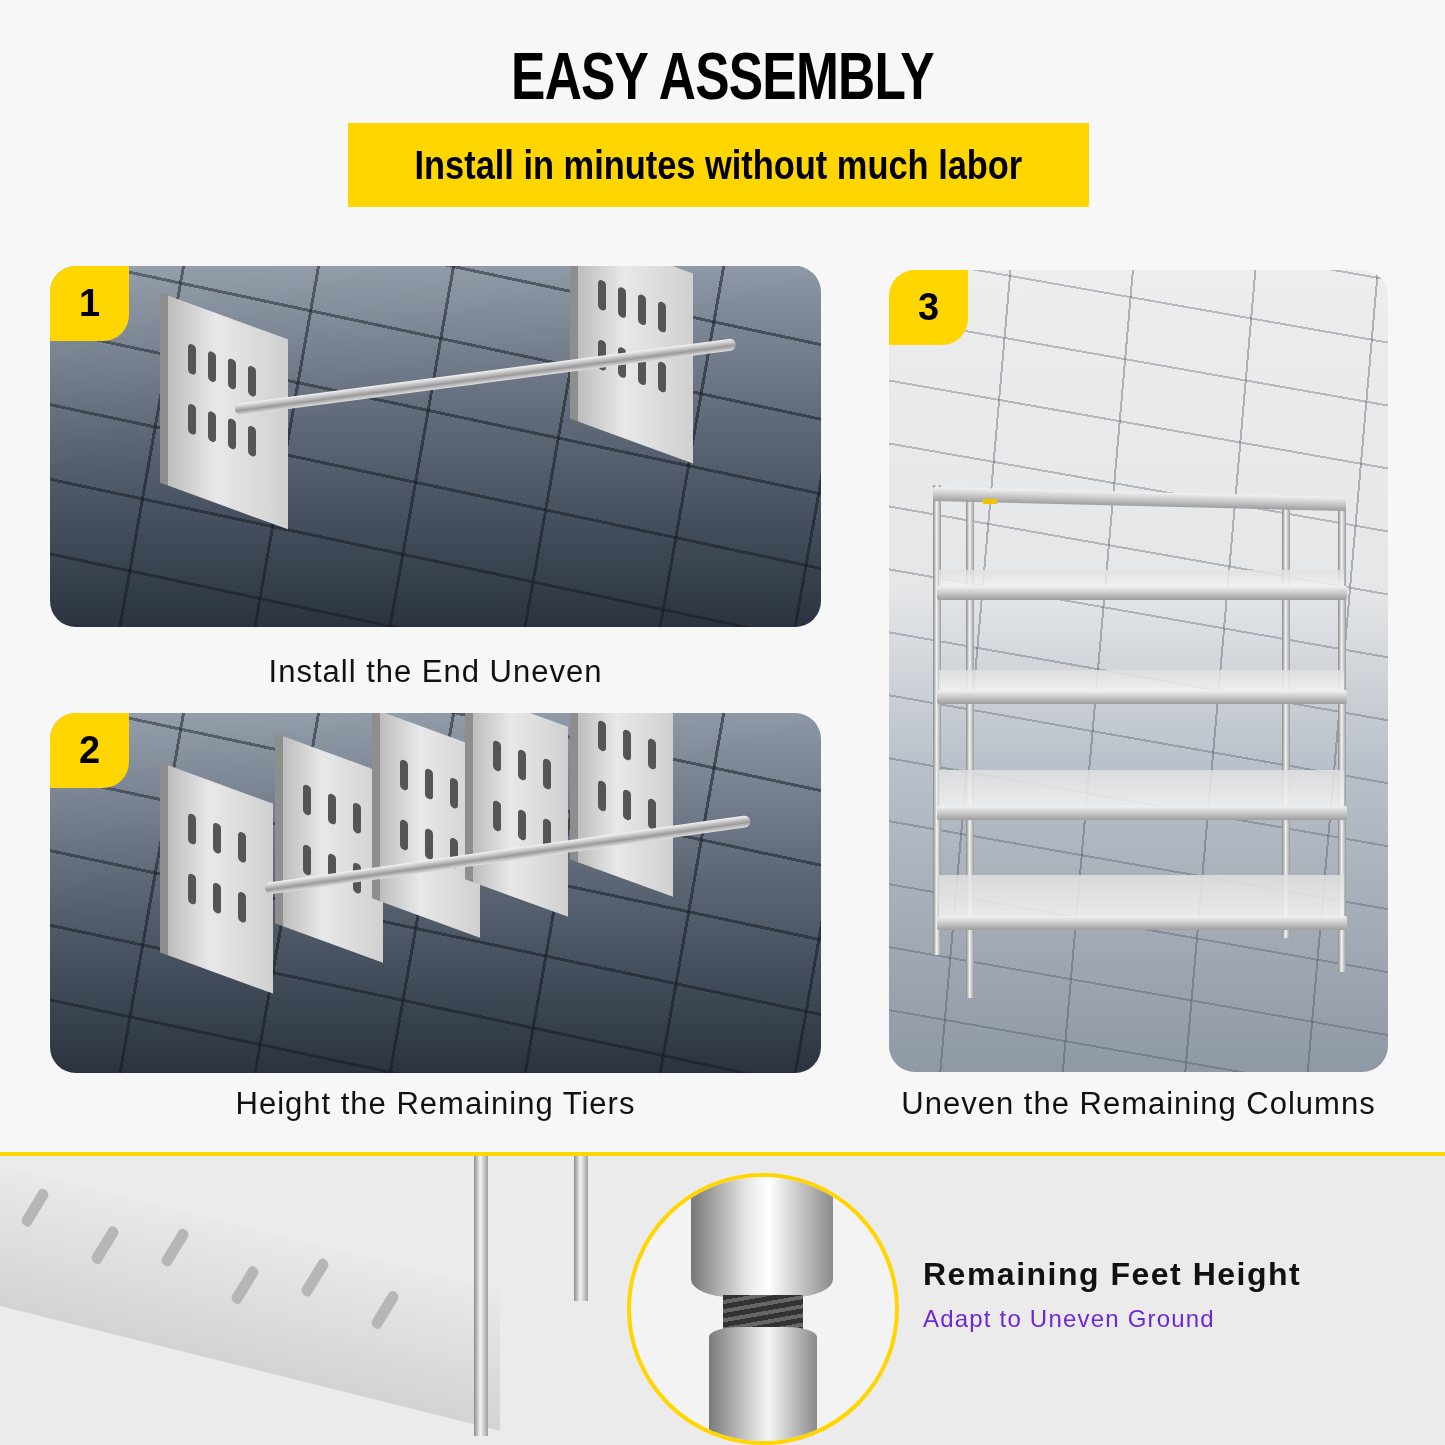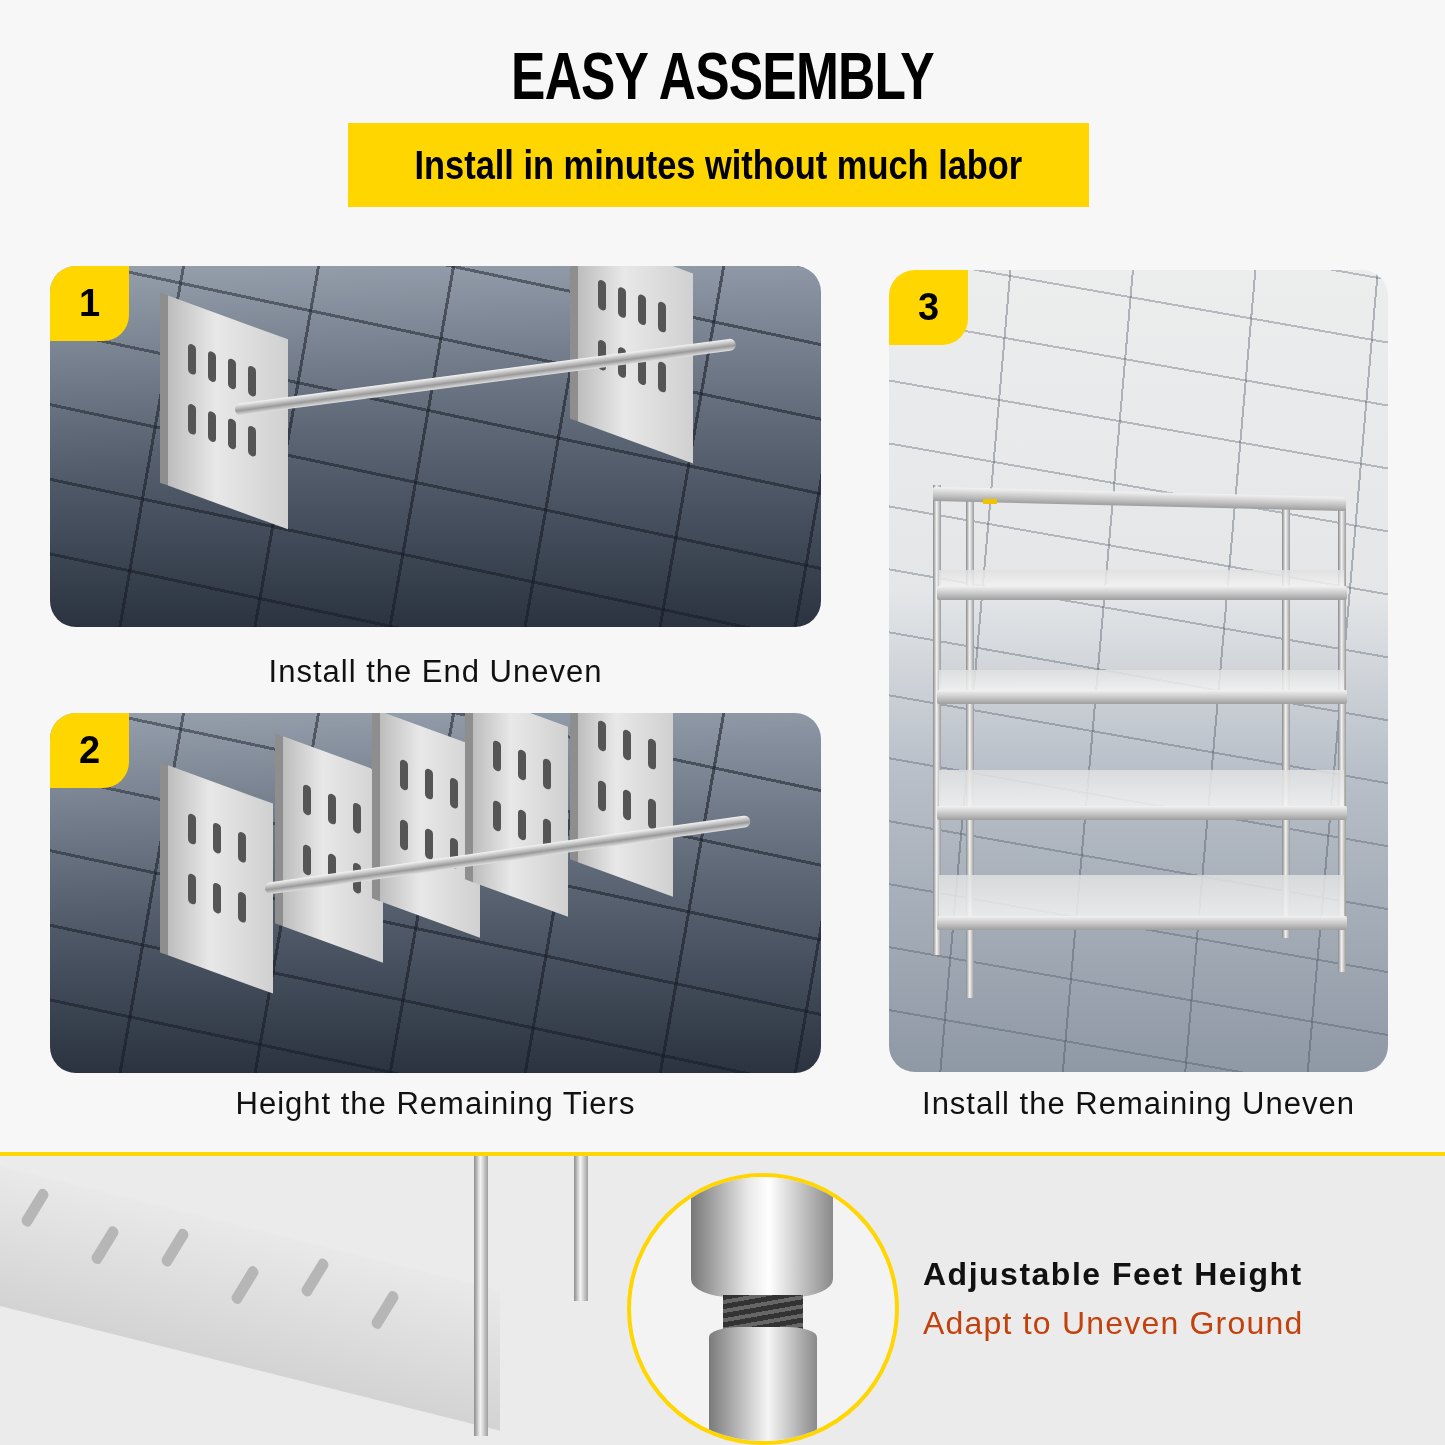--- a/index.html
+++ b/index.html
@@ -116,21 +116,21 @@
   .foot-bot {
     position:absolute; left:78px; top:150px; width:108px; height:130px;
     background:linear-gradient(90deg,#7a7a7a,#d5d5d5 40%,#f5f5f5 55%,#8a8a8a);
     border-top-left-radius:30px 10px; border-top-right-radius:30px 10px;
   }
   .feat-title {
     position:absolute; left:923px; top:1256px; font-weight:bold; font-size:32px;
     color:#111; letter-spacing:1.5px; white-space:nowrap;
   }
   .feat-sub {
-    position:absolute; left:923px; top:1305px; font-size:32px; color:#c2410c;
+    position:absolute; left:923px; top:1305px; font-size:24px; color:#6d28d9;
     letter-spacing:1.2px; white-space:nowrap;
   }
 </style>
 </head>
 <body>
 
 <div class="title">EASY ASSEMBLY</div>
 <div class="banner">
   <span>Install in minutes without much labor</span>
 </div>
@@ -221,35 +221,35 @@
   <div class="vlogo" style="left:94px; top:229px;"></div>
   <div class="shelf-top" style="left:50px; top:300px; width:405px; height:18px;"></div>
   <div class="shelf" style="left:48px; top:316px; width:410px;"></div>
   <div class="shelf-top" style="left:50px; top:400px; width:405px; height:22px;"></div>
   <div class="shelf" style="left:48px; top:420px; width:410px;"></div>
   <div class="shelf-top" style="left:50px; top:500px; width:405px; height:38px;"></div>
   <div class="shelf" style="left:48px; top:536px; width:410px;"></div>
   <div class="shelf-top" style="left:50px; top:605px; width:405px; height:45px;"></div>
   <div class="shelf" style="left:48px; top:646px; width:410px;"></div>
 </div>
-<div class="caption" style="left:889px; top:1086px; width:499px;">Install the Remaining Uneven</div>
+<div class="caption" style="left:889px; top:1086px; width:499px;">Uneven the Remaining Columns</div>
 
 <div class="divider"></div>
 <div class="bottom"></div>
 <div class="bshelf">
   <div class="bslot" style="left:70px; top:10px;"></div>
   <div class="bslot" style="left:140px; top:30px;"></div>
   <div class="bslot" style="left:210px; top:15px;"></div>
   <div class="bslot" style="left:280px; top:35px;"></div>
   <div class="bslot" style="left:350px; top:10px;"></div>
   <div class="bslot" style="left:420px; top:25px;"></div>
 </div>
 <div class="bleg" style="left:474px; top:1156px; height:280px;"></div>
 <div class="bleg" style="left:574px; top:1156px; height:145px;"></div>
 
 <div class="circle">
   <div class="foot-top"></div>
   <div class="foot-thread"></div>
   <div class="foot-bot"></div>
 </div>
 
-<div class="feat-title">Adjustable Feet Height</div>
+<div class="feat-title">Remaining Feet Height</div>
 <div class="feat-sub">Adapt to Uneven Ground</div>
 
 </body></html>

